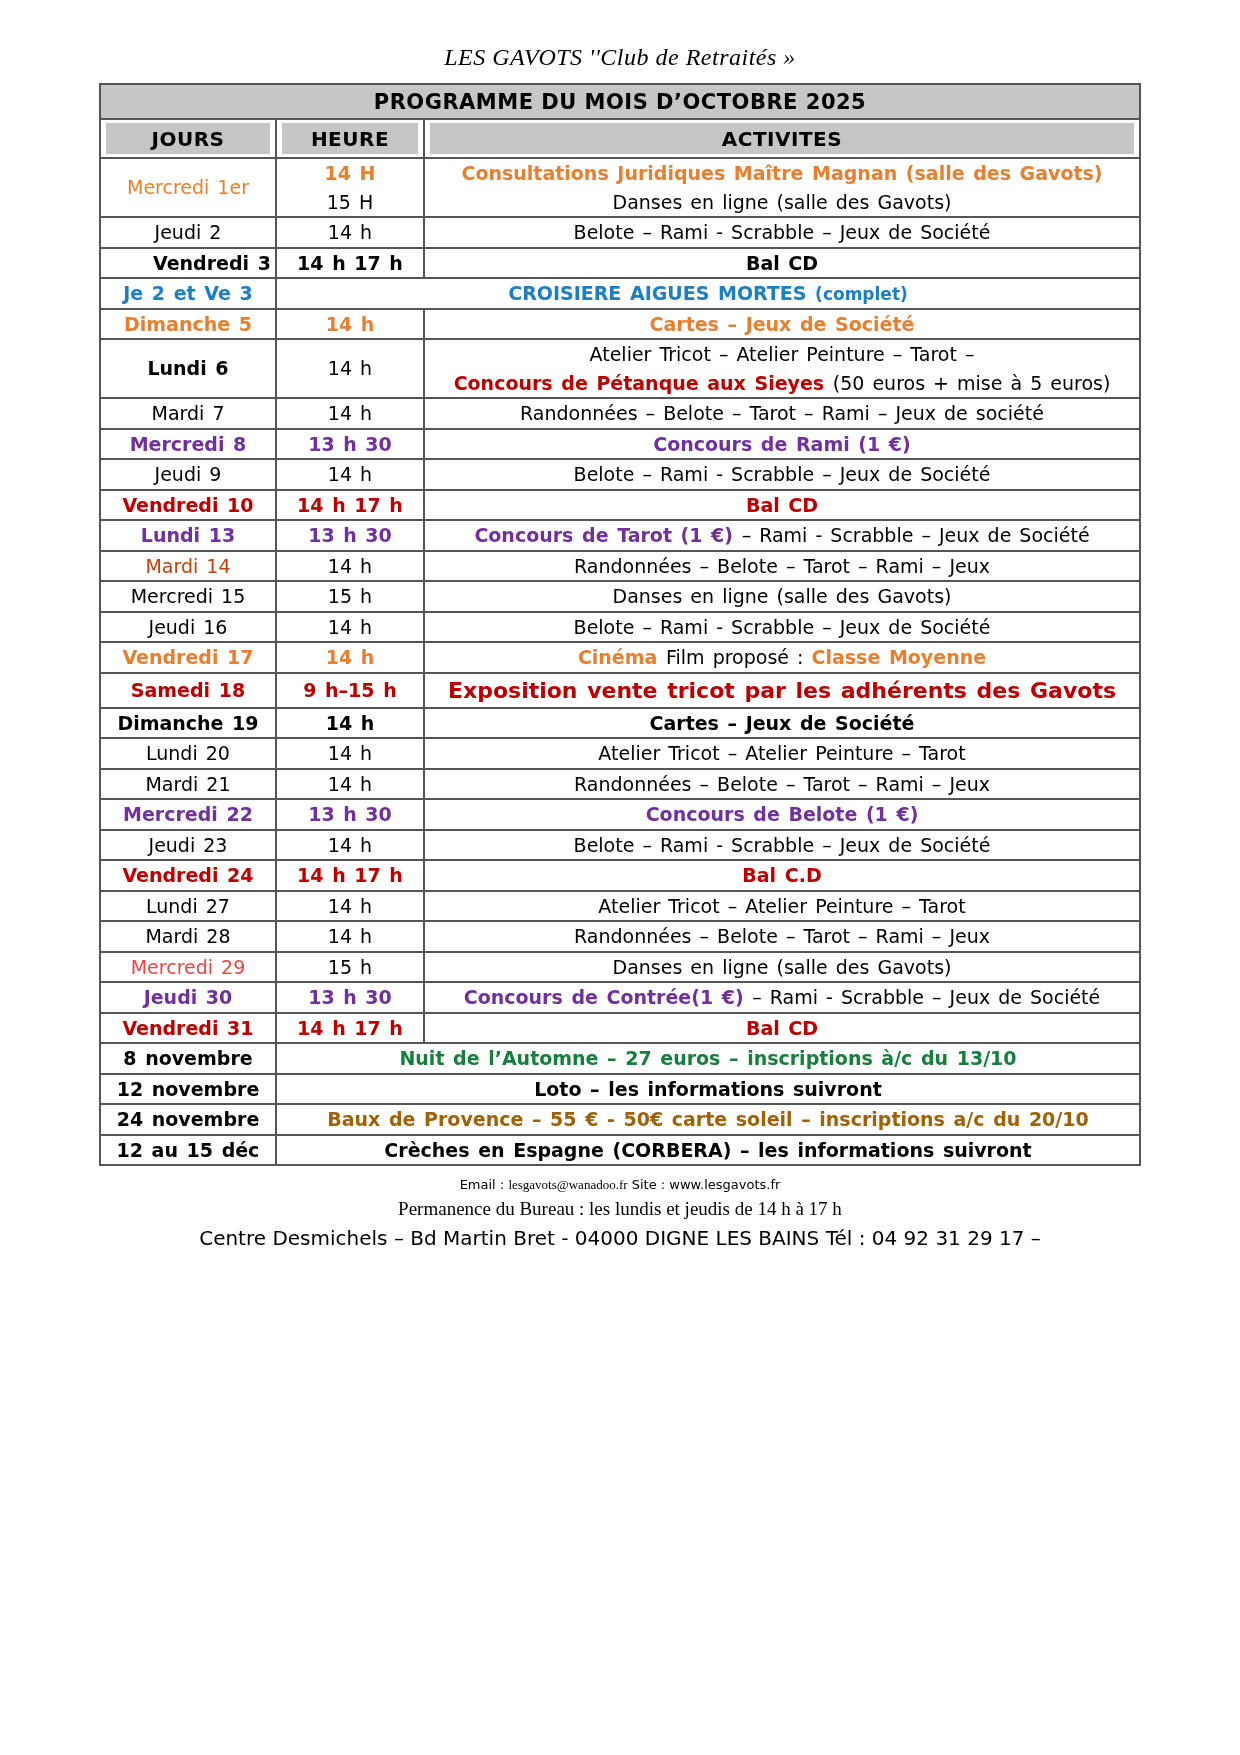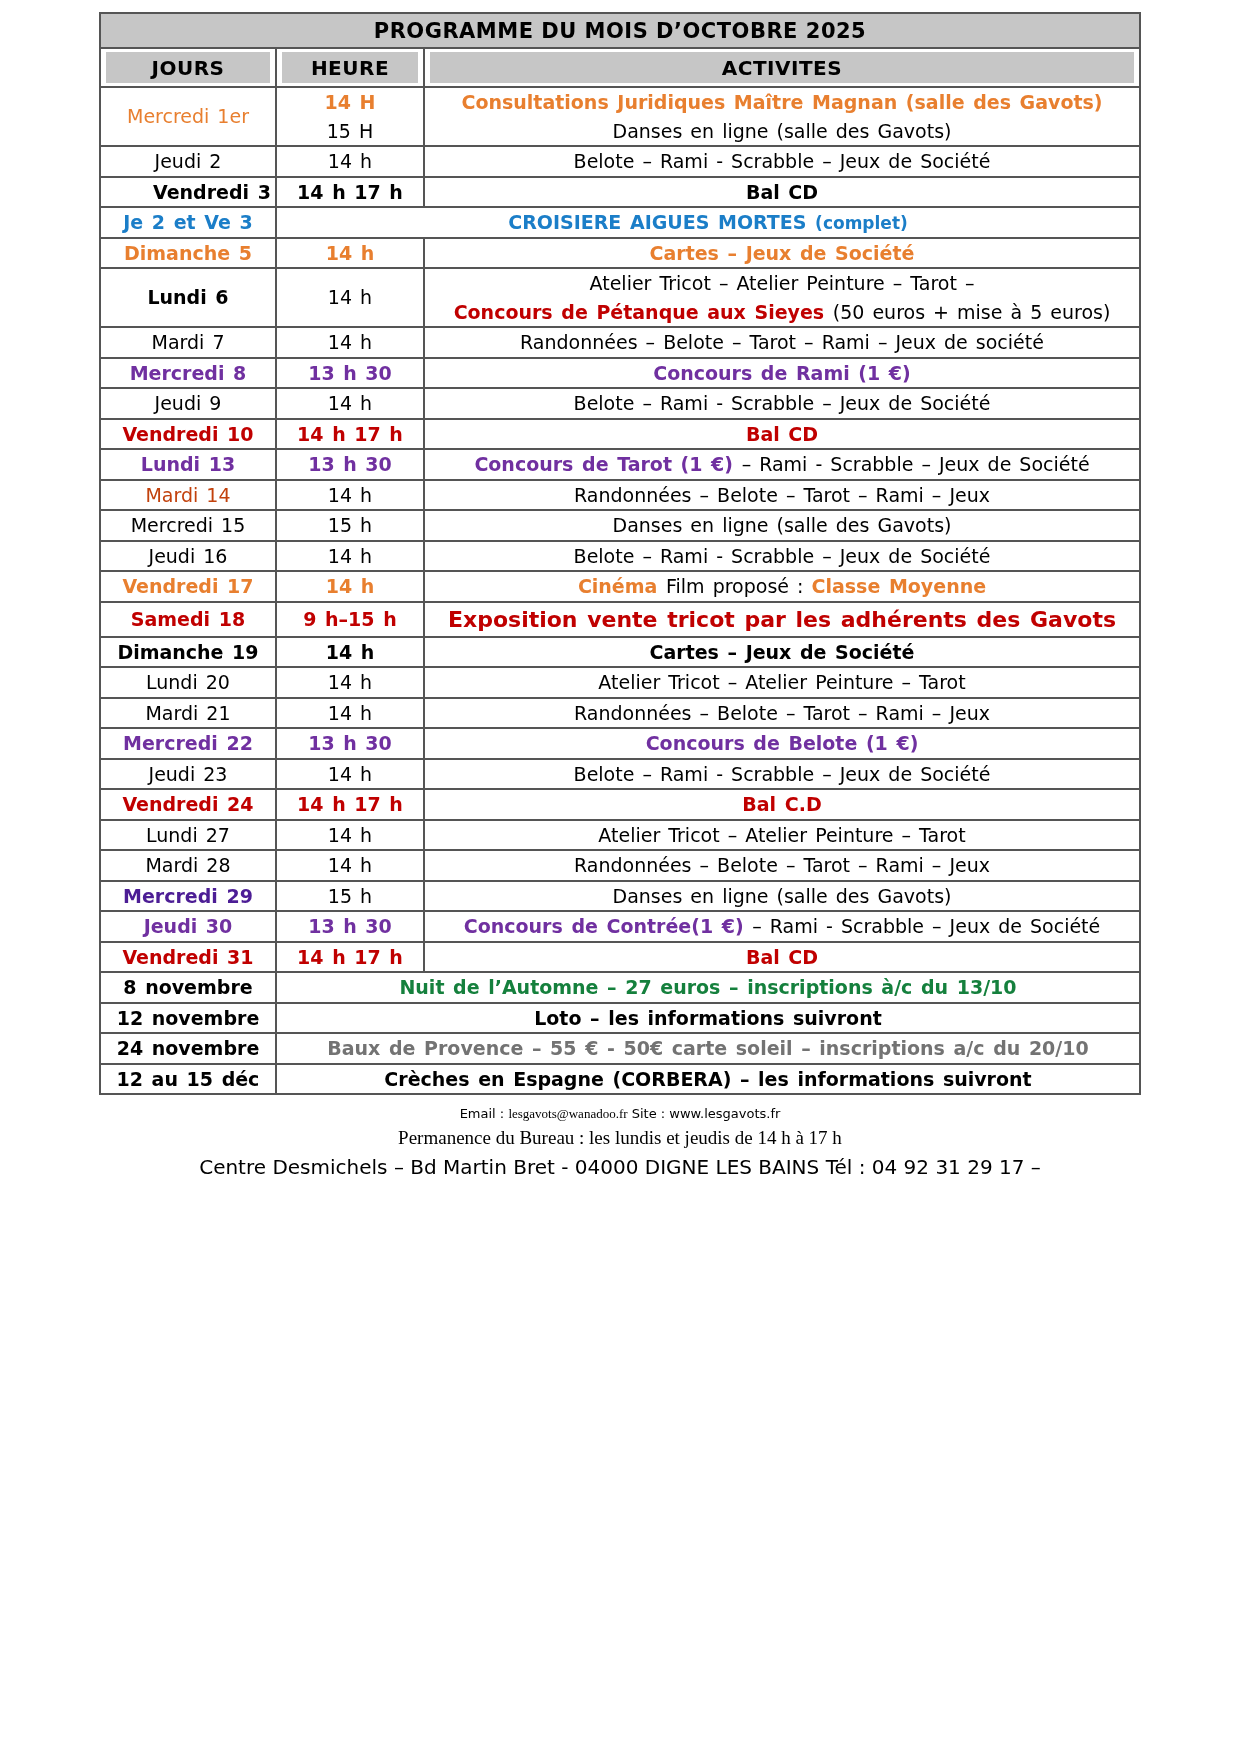--- a/index.html
+++ b/index.html
@@ -68,20 +68,21 @@
   .f-serif{font-family:"Liberation Serif", serif;}
   .f-line2{font-family:"Liberation Serif", serif;font-size:19px;}
   .f-line3{font-size:20px;margin-top:2px;}
   span[data-name="text-segment"]{word-spacing:2px;}
 </style>
 </head>
 <body>
 
 <div class="page" data-name="page">
 
+  <div class="doc-title" data-name="document-title">LES GAVOTS ''Club de Retraités »</div>
 
   <table class="program" data-name="program-table">
     <colgroup>
       <col class="c1">
         <col class="c2">
         <col class="c3">
     </colgroup>
     <thead>
       <tr data-name="program-title-row">
         <td colspan="3" class="title-cell" data-name="program-title-cell">
@@ -311,21 +312,21 @@
         <tr data-name="table-row">
           <td class="c-day" data-name="day-cell"><span data-name="text-segment" style="color: rgb(0, 0, 0);">Mardi 28</span></td>
           <td class="c-heure" data-name="heure-cell">
             <div data-name="heure-line"><span data-name="text-segment" style="color: rgb(0, 0, 0);">14 h</span></div>
           </td>
           <td class="c-act" data-name="activity-cell">
             <div data-name="activity-line"><span data-name="text-segment" style="color: rgb(0, 0, 0);">Randonnées – Belote – Tarot – Rami – Jeux</span></div>
           </td>
         </tr>
         <tr data-name="table-row">
-          <td class="c-day" data-name="day-cell"><span data-name="text-segment" style="color: #4c1d95; font-weight: bold;">Mercredi 29</span></td>
+          <td class="c-day" data-name="day-cell"><span data-name="text-segment" style="color: #ef4444;">Mercredi 29</span></td>
           <td class="c-heure" data-name="heure-cell">
             <div data-name="heure-line"><span data-name="text-segment" style="color: rgb(0, 0, 0);">15 h</span></div>
           </td>
           <td class="c-act" data-name="activity-cell">
             <div data-name="activity-line"><span data-name="text-segment" style="color: rgb(0, 0, 0);">Danses en ligne (salle des Gavots)</span></div>
           </td>
         </tr>
         <tr data-name="table-row">
           <td class="c-day" data-name="day-cell"><span data-name="text-segment" style="color: rgb(112, 48, 160); font-weight: bold;">Jeudi 30</span></td>
           <td class="c-heure" data-name="heure-cell">
@@ -352,21 +353,21 @@
         </tr>
         <tr data-name="table-row">
           <td class="c-day" data-name="day-cell"><span data-name="text-segment" style="color: rgb(0, 0, 0); font-weight: bold;">12 novembre</span></td>
           <td colspan="2" class="c-act" data-name="activity-cell">
             <div data-name="activity-line"><span data-name="text-segment" style="color: rgb(0, 0, 0); font-weight: bold;">Loto – les informations suivront</span></div>
           </td>
         </tr>
         <tr data-name="table-row">
           <td class="c-day" data-name="day-cell"><span data-name="text-segment" style="color: rgb(0, 0, 0); font-weight: bold; text-align: right;">24 novembre</span></td>
           <td colspan="2" class="c-act" data-name="activity-cell">
-            <div data-name="activity-line"><span data-name="text-segment" style="color: #737373; font-weight: bold;">Baux de Provence – 55 € - 50€ carte soleil – inscriptions a/c du 20/10</span></div>
+            <div data-name="activity-line"><span data-name="text-segment" style="color: #a16207; font-weight: bold;">Baux de Provence – 55 € - 50€ carte soleil – inscriptions a/c du 20/10</span></div>
           </td>
         </tr>
         <tr data-name="table-row">
           <td class="c-day" data-name="day-cell"><span data-name="text-segment" style="color: rgb(0, 0, 0); font-weight: bold;">12 au 15 déc</span></td>
           <td colspan="2" class="c-act" data-name="activity-cell">
             <div data-name="activity-line"><span data-name="text-segment" style="color: rgb(0, 0, 0); font-weight: bold;">Crèches en Espagne (CORBERA) – les informations suivront</span></div>
           </td>
         </tr>
       </tbody>
   </table>

